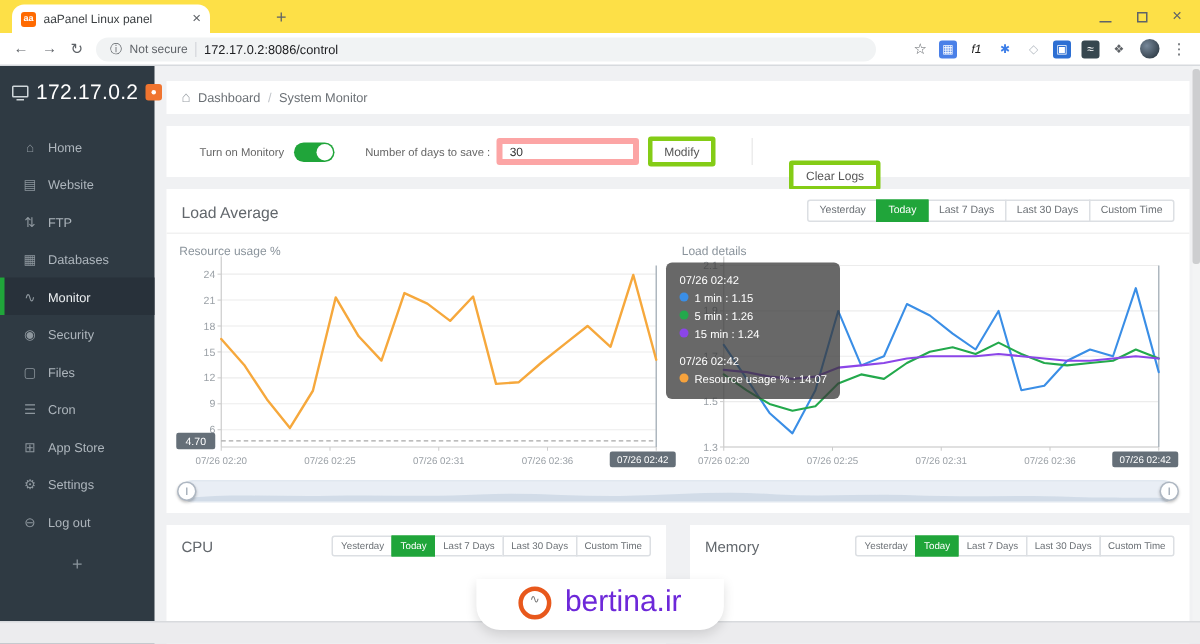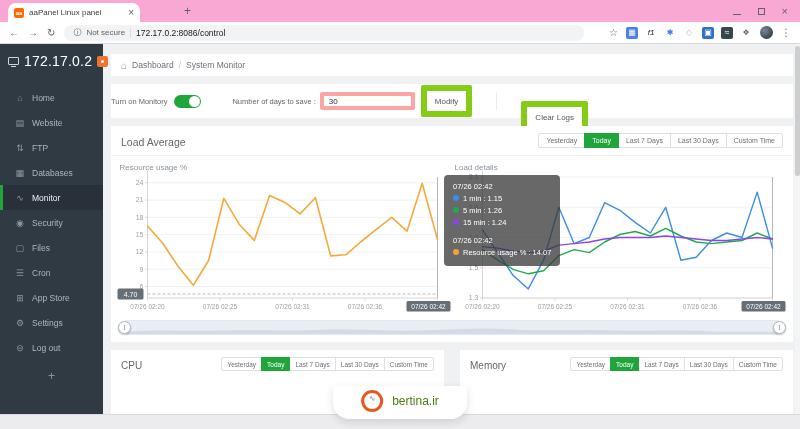--- a/index.html
+++ b/index.html
@@ -1,21 +1,21 @@
 <!DOCTYPE html>
 <html><head>
 <meta charset="utf-8">
 <style>
   * { margin:0; padding:0; box-sizing:border-box; }
   html,body { width:800px; height:429px; }
   body { font-family:"Liberation Sans", sans-serif; background:#dee1e6; overflow:hidden; }
   .screen { position:relative; width:800px; height:429px; overflow:hidden; }
 
   
-  .tabbar { height:22px; background:#f9a8d4; display:flex; align-items:flex-end;gap:32px; }
+  .tabbar { height:22px; background:#fde047; display:flex; align-items:flex-end;gap:32px; }
   .tab { margin-left:8px; height:19px; width:132px; background:#fff; border-radius:8px 8px 0 0;
          display:flex; align-items:center; padding:0 6px; gap:5px; }
   .favicon { width:10px; height:10px; background:#ff6a00; border-radius:2px; flex:none;
              color:#fff; font-size:6px; line-height:10px; text-align:center; font-weight:bold; }
   .tab-title { font-size:8px; color:#3c4043; white-space:nowrap; overflow:hidden; flex:1; }
   .tab-close { font-size:10px; color:#5f6368; line-height:10px; }
   .newtab { font-size:12px; color:#5f6368; margin-left:12px; align-self:center; line-height:20px; }
   .win-controls { margin-left:auto; display:flex; align-items:center; gap:17px; padding-right:12px; align-self:center; height:20px; }
   .wc-min { width:8px; height:1px; background:#5f6368; margin-top:7px; }
   .wc-max { width:7px; height:7px; border:1px solid #5f6368; }
@@ -50,27 +50,27 @@
   .side-item.active { background:#28313a; border-left-color:#20a53a; color:#eef1f3; }
   .side-add { text-align:center; font-size:12px; color:#8a949c; padding:9px 0; }
 
   .main { flex:1; min-width:0; padding:10px 7px 0 8px; display:flex; flex-direction:column; gap:8px; }
   .card { background:#fff; }
 
   .breadcrumb { height:22px; display:flex; align-items:center; gap:5px; padding:0 10px; font-size:8.5px; color:#6b7075; }
   .bc-home { font-size:10px; color:#9aa0a6; }
   .bc-sep { color:#c0c4c9; }
 
-  .toolbarcard { height:34px; display:flex; align-items:center; padding:0 0; font-size:7.5px; color:#666; }
+  .toolbarcard { height:34px; display:flex; align-items:center; padding:0 22px; font-size:7.5px; color:#666; }
   .toggle { width:27px; height:13px; border-radius:7px; background:#20a53a; position:relative; margin-left:7px; flex:none; }
   .toggle-knob { position:absolute; right:1px; top:1px; width:11px; height:11px; border-radius:50%; background:#fff; }
-  .days-label { margin-left:31px; }
+  .days-label { margin-left:20px; }
   .days-input { width:95px; height:18px; border:4px solid #fca5a5; border-radius:2px; font-size:8px;
                 padding:0 5px; color:#333; margin-left:4px; font-family:"Liberation Sans",sans-serif; }
-  .btn-plain { height:32px; padding:0 8px; border:6px solid #84cc16; border-radius:2px; background:#fff;
+  .btn-plain { height:20px; padding:0 8px; border:3px solid #84cc16; border-radius:2px; background:#fff;
                font-size:8px; color:#555; margin-left:6px; font-family:"Liberation Sans",sans-serif; cursor:pointer;text-align:right; }
   .vdiv { width:1px; height:18px; background:#ececec; margin:0 24px; }
 
   .card-head { display:flex; align-items:flex-end; justify-content:space-between; padding:7px 10px; }
   .loadcard .card-head { border-bottom:1px solid #f1f1f1; }
   .card-title { font-size:10.5px; color:#62676c; }
   .filters { display:flex; }
   .fbtn { border:1px solid #dcdfe3; background:#fff; color:#6b7075; font-size:7px; padding:3px 7px;
           margin-left:-1px; cursor:pointer; font-family:"Liberation Sans",sans-serif; position:relative; }
   .fbtn:first-child { border-radius:2px 0 0 2px; margin-left:0; }
@@ -106,21 +106,21 @@
   .scrollbar { position:absolute; right:0; top:44px; bottom:15px; width:5px; background:#f3f4f5; z-index:4; }
   .scroll-thumb { position:absolute; top:2px; right:0; width:5px; height:130px; background:#cdced0; border-radius:2px; }
 
   .watermark { position:absolute; left:50%; top:386px; transform:translateX(-50%); z-index:6; background:#fff;
                border-radius:0 0 16px 16px; padding:4px 28px 7px; display:flex; align-items:center; gap:9px;
                box-shadow:0 3px 8px rgba(0,0,0,.13); }
   .wm-logo { width:22px; height:22px; border-radius:50%; border:3px solid #e8581c; background:#fff;
              position:relative; flex:none; }
   .wm-logo::after { content:"∿"; position:absolute; left:0; right:0; top:1px; text-align:center;
                     font-size:8px; color:#777; }
-  .wm-text { font-size:12px; color:#4d7c0f; }
+  .wm-text { font-size:20px; color:#6d28d9; }
 </style>
 </head>
 <body>
 
 <div class="screen">
 
   <div class="tabbar">
     <div class="tab">
       <span class="favicon">aa</span>
       <span class="tab-title">aaPanel Linux panel</span>

